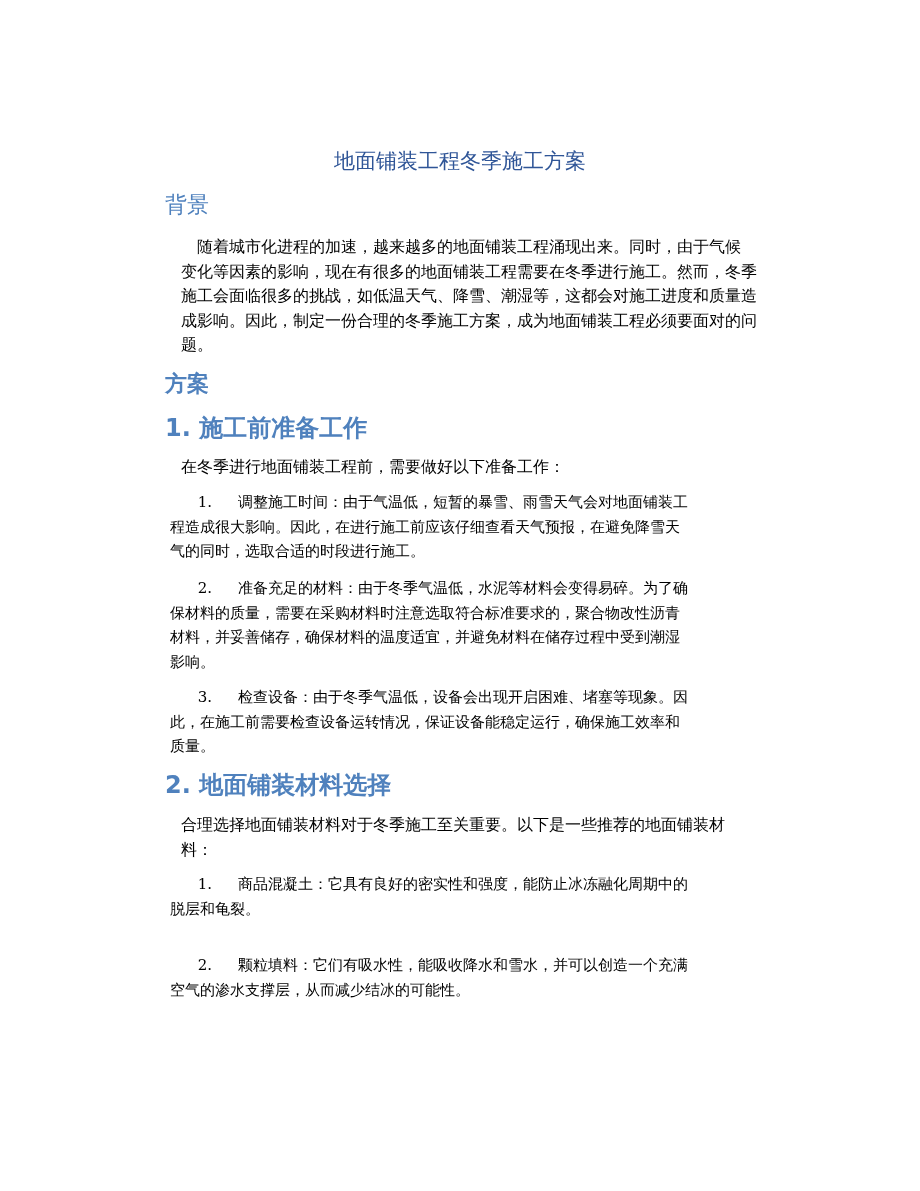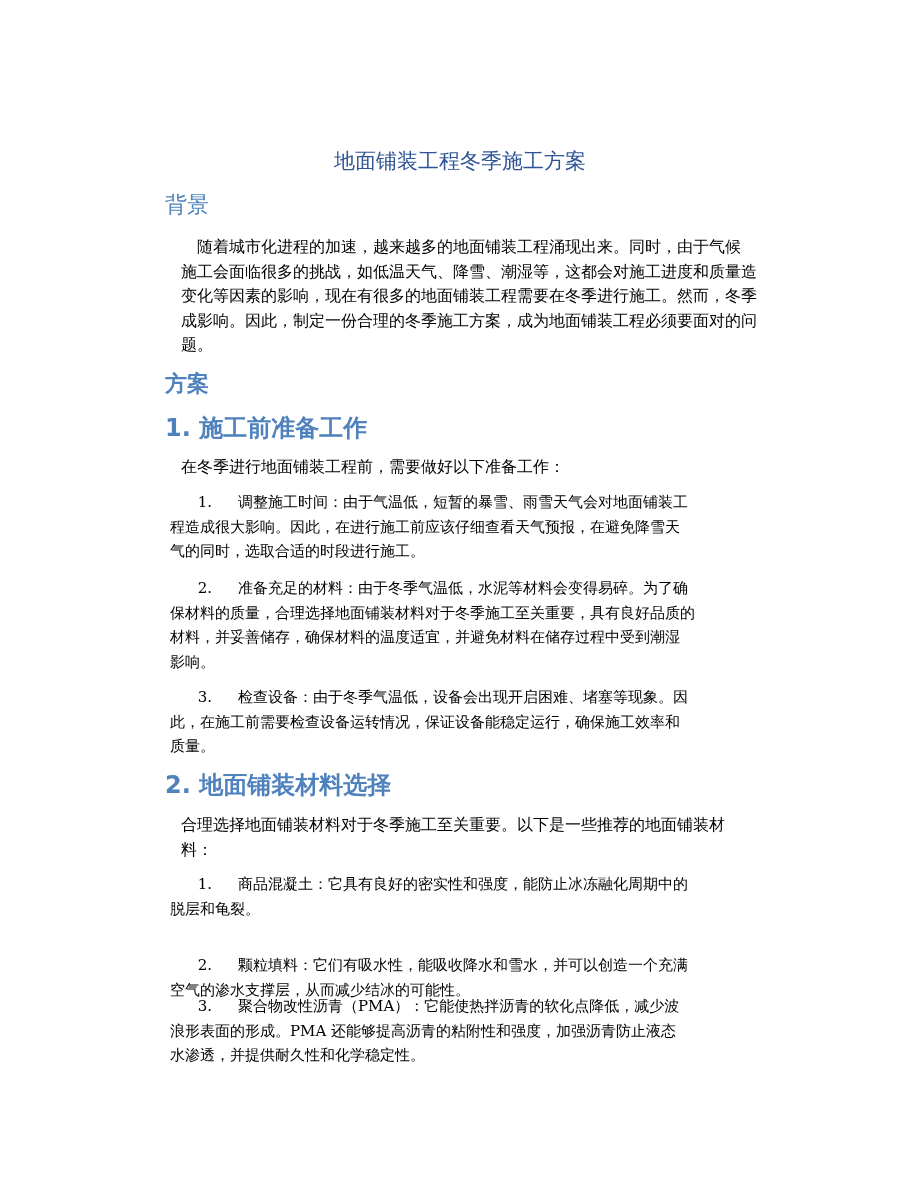--- a/index.html
+++ b/index.html
@@ -77,41 +77,41 @@
 <body>
 
 <div class="page">
 
   <div class="doc-title">地面铺装工程冬季施工方案</div>
 
   <div class="h1" style="top:190px;">背景</div>
 
   <div class="para" style="top:235px;">
     <div>　随着城市化进程的加速，越来越多的地面铺装工程涌现出来。同时，由于气候</div>
+    <div>变化等因素的影响，现在有很多的地面铺装工程需要在冬季进行施工。然而，冬季</div>
     <div>施工会面临很多的挑战，如低温天气、降雪、潮湿等，这都会对施工进度和质量造</div>
-    <div>变化等因素的影响，现在有很多的地面铺装工程需要在冬季进行施工。然而，冬季</div>
     <div>成影响。因此，制定一份合理的冬季施工方案，成为地面铺装工程必须要面对的问</div>
     <div>题。</div>
   </div>
 
   <div class="h1" style="top:368px;font-weight:bold;">方案</div>
 
   <div class="h2" style="top:415px;">1. 施工前准备工作</div>
 
   <div class="para" style="top:455px;">在冬季进行地面铺装工程前，需要做好以下准备工作：</div>
 
   <div class="list-item" style="top:490px;">
     <div><span class="num">1.</span><span>调整施工时间：由于气温低，短暂的暴雪、雨雪天气会对地面铺装工</span></div>
     <div>程造成很大影响。因此，在进行施工前应该仔细查看天气预报，在避免降雪天</div>
     <div>气的同时，选取合适的时段进行施工。</div>
   </div>
 
   <div class="list-item" style="top:576px;">
     <div><span class="num">2.</span><span>准备充足的材料：由于冬季气温低，水泥等材料会变得易碎。为了确</span></div>
-    <div>保材料的质量，合理选择地面铺装材料对于冬季施工至关重要，具有良好品质的</div>
+    <div>保材料的质量，需要在采购材料时注意选取符合标准要求的，聚合物改性沥青</div>
     <div>材料，并妥善储存，确保材料的温度适宜，并避免材料在储存过程中受到潮湿</div>
     <div>影响。</div>
   </div>
 
   <div class="list-item" style="top:685px;">
     <div><span class="num">3.</span><span>检查设备：由于冬季气温低，设备会出现开启困难、堵塞等现象。因</span></div>
     <div>此，在施工前需要检查设备运转情况，保证设备能稳定运行，确保施工效率和</div>
     <div>质量。</div>
   </div>
 
@@ -125,19 +125,14 @@
   <div class="list-item" style="top:872px;">
     <div><span class="num">1.</span><span>商品混凝土：它具有良好的密实性和强度，能防止冰冻融化周期中的</span></div>
     <div>脱层和龟裂。</div>
   </div>
 
   <div class="list-item" style="top:933px;margin-top:20px;">
     <div><span class="num">2.</span><span>颗粒填料：它们有吸水性，能吸收降水和雪水，并可以创造一个充满</span></div>
     <div>空气的渗水支撑层，从而减少结冰的可能性。</div>
   </div>
 
-  <div class="list-item" style="top:994px;">
-    <div><span class="num">3.</span><span>聚合物改性沥青（PMA）：它能使热拌沥青的软化点降低，减少波</span></div>
-    <div>浪形表面的形成。PMA 还能够提高沥青的粘附性和强度，加强沥青防止液态</div>
-    <div>水渗透，并提供耐久性和化学稳定性。</div>
-  </div>
 
 </div>
 
 </body></html>

